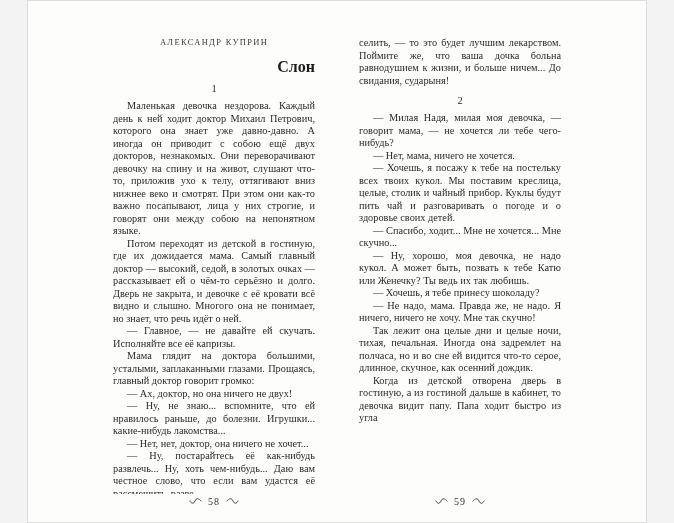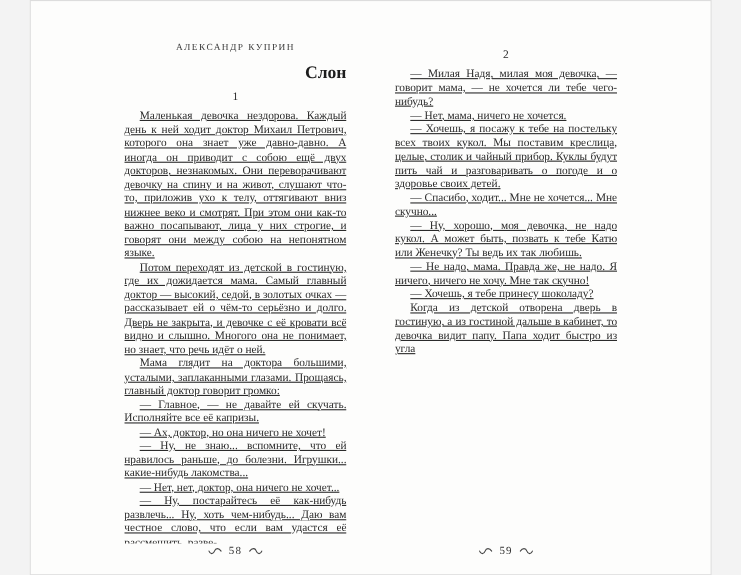--- a/index.html
+++ b/index.html
@@ -58,21 +58,21 @@
   }
   p {
     margin: 0;
     font-size: 10.3px;
     line-height: 12.5px;
     text-align: justify;
     hyphens: auto;
     -webkit-hyphens: auto;
     color: #2b2b2b;
   }
-  p.indent { text-indent: 14px; text-decoration: underline; }
+  p.indent { text-indent: 14px; }
   p.no-indent { text-indent: 0; }
   .page-footer {
     flex: 0 0 auto;
     height: 14px;
     display: flex;
     align-items: center;
     justify-content: center;
     gap: 6px;
   }
   .page-number {
@@ -89,23 +89,23 @@
 
 <div class="spread">
 
   <section class="page left">
     <div class="page-body">
       <div class="author-header">АЛЕКСАНДР КУПРИН</div>
       <h1 class="story-title">Слон</h1>
       <div class="section-number">1</div>
       <p class="indent">Маленькая девочка нездорова. Каждый день к ней ходит доктор Михаил Петрович, которого она знает уже давно-давно. А иногда он приводит с собою ещё двух докторов, незнакомых. Они переворачивают девочку на спину и на живот, слушают что-то, приложив ухо к телу, оттягивают вниз нижнее веко и смотрят. При этом они как-то важно посапывают, лица у них строгие, и говорят они между собою на непонятном языке.</p>
       <p class="indent">Потом переходят из детской в гостиную, где их дожидается мама. Самый главный доктор — высокий, седой, в золотых очках — рассказывает ей о чём-то серьёзно и долго. Дверь не закрыта, и девочке с её кровати всё видно и слышно. Многого она не понимает, но знает, что речь идёт о ней.</p>
+      <p class="indent">— Главное, — не давайте ей скучать. Исполняйте все её капризы.</p>
       <p class="indent">Мама глядит на доктора большими, усталыми, заплаканными глазами. Прощаясь, главный доктор говорит громко:</p>
-      <p class="indent">— Главное, — не давайте ей скучать. Исполняйте все её капризы.</p>
-      <p class="indent">— Ах, доктор, но она ничего не хочет!</p>
+      <p class="indent">— Ах, доктор, но она ничего не двух!</p>
       <p class="indent">— Ну, не знаю... вспомните, что ей нравилось раньше, до болезни. Игрушки... какие-нибудь лакомства...</p>
       <p class="indent">— Нет, нет, доктор, она ничего не хочет...</p>
       <p class="indent">— Ну, постарайтесь её как-нибудь развлечь... Ну, хоть чем-нибудь... Даю вам честное слово, что если вам удастся её рассмешить, разве-</p>
     </div>
     <div class="page-footer">
       <span class="ornament">
         <svg width="13" height="8" viewBox="0 0 13 8">
             <path d="M12 4 C10 1 7 1 6 4 C5 7 2 7 1 4" fill="none" stroke="#444" stroke-width="1" stroke-linecap="round"></path>
           </svg>
       </span>
@@ -113,28 +113,30 @@
       <span class="ornament mirrored">
         <svg width="13" height="8" viewBox="0 0 13 8">
             <path d="M12 4 C10 1 7 1 6 4 C5 7 2 7 1 4" fill="none" stroke="#444" stroke-width="1" stroke-linecap="round"></path>
           </svg>
       </span>
     </div>
   </section>
 
   <section class="page right">
     <div class="page-body">
+      <p class="no-indent">селить, — то это будет лучшим лекарством. Поймите же, что ваша дочка больна равнодушием к жизни, и больше ничем... До свидания, сударыня!</p>
       <div class="section-number">2</div>
       <p class="indent">— Милая Надя, милая моя девочка, — говорит мама, — не хочется ли тебе чего-нибудь?</p>
       <p class="indent">— Нет, мама, ничего не хочется.</p>
       <p class="indent">— Хочешь, я посажу к тебе на постельку всех твоих кукол. Мы поставим креслица, целые, столик и чайный прибор. Куклы будут пить чай и разговаривать о погоде и о здоровье своих детей.</p>
       <p class="indent">— Спасибо, ходит... Мне не хочется... Мне скучно...</p>
       <p class="indent">— Ну, хорошо, моя девочка, не надо кукол. А может быть, позвать к тебе Катю или Женечку? Ты ведь их так любишь.</p>
+      <p class="indent">— Хочешь, я тебе принесу шоколаду?</p>
       <p class="indent">— Не надо, мама. Правда же, не надо. Я ничего, ничего не хочу. Мне так скучно!</p>
-      <p class="indent">— Хочешь, я тебе принесу шоколаду?</p>
+      <p class="indent">Так лежит она целые дни и целые ночи, тихая, печальная. Иногда она задремлет на полчаса, но и во сне ей видится что-то серое, длинное, скучное, как осенний дождик.</p>
       <p class="indent">Когда из детской отворена дверь в гостиную, а из гостиной дальше в кабинет, то девочка видит папу. Папа ходит быстро из угла</p>
     </div>
     <div class="page-footer">
       <span class="ornament">
         <svg width="13" height="8" viewBox="0 0 13 8">
             <path d="M12 4 C10 1 7 1 6 4 C5 7 2 7 1 4" fill="none" stroke="#444" stroke-width="1" stroke-linecap="round"></path>
           </svg>
       </span>
       <span class="page-number">59</span>
       <span class="ornament mirrored">

